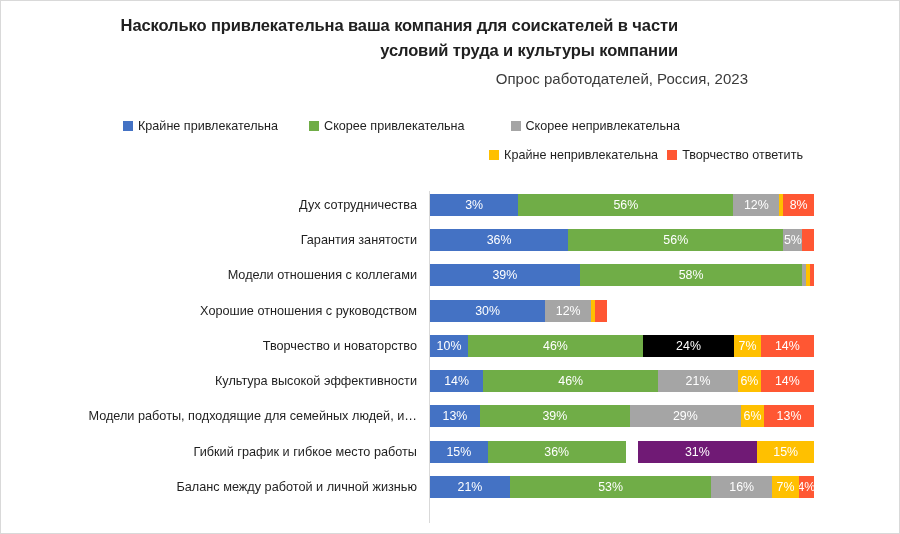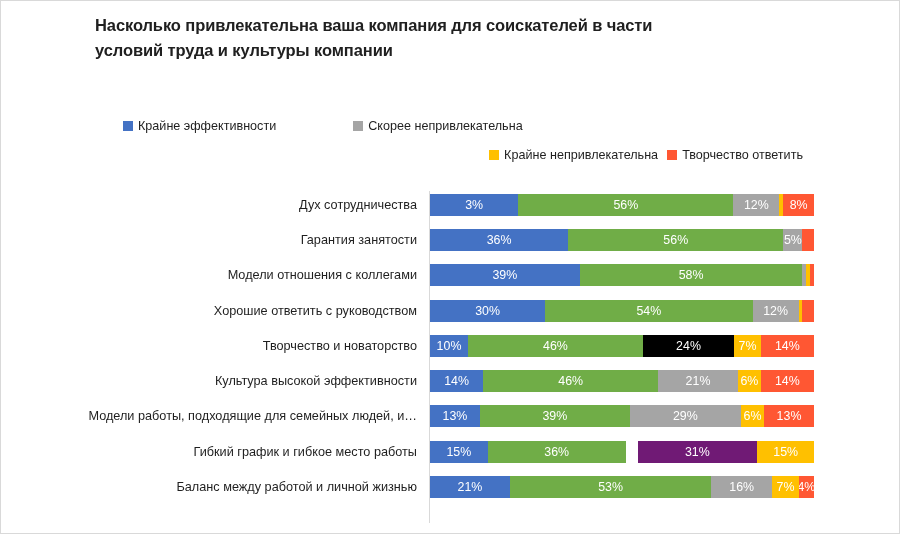--- a/index.html
+++ b/index.html
@@ -17,22 +17,21 @@
     width: 900px; height: 534px;
     background: #ffffff;
     border: 1px solid #d9d9d9;
   }
 
   
   #title-block {
     position: absolute;
     left: 0; top: 12px;
     width: 747px;
-    text-align: left;
-    margin-left: 24px;
+    text-align: right;
   }
   #chart-title {
     font-size: 16.5px;
     font-weight: bold;
     color: #202020;
     line-height: 25px;
     letter-spacing: -0.1px;
     padding: 0 70px;
   }
   #chart-subtitle {
@@ -138,29 +137,34 @@
   }
   .seg.hide-label { font-size: 0; }
 </style>
 </head>
 <body>
 
 <div id="chart-frame">
 
   <div id="title-block">
     <div id="chart-title">Насколько привлекательна ваша компания для соискателей в части условий труда и культуры компании</div>
+    <div id="chart-subtitle">Опрос работодателей, Россия, 2023</div>
   </div>
 
   <div id="legend">
     <div class="legend-row row1">
       <span class="legend-item">
         <span class="legend-swatch" style="background:#4472C4"></span>
-        <span class="legend-label">Крайне эффективности</span>
+        <span class="legend-label">Крайне привлекательна</span>
       </span>
       <span class="lg-gap-a"></span>
+      <span class="legend-item">
+        <span class="legend-swatch" style="background:#70AD47"></span>
+        <span class="legend-label">Скорее привлекательна</span>
+      </span>
       <span class="lg-gap-b"></span>
       <span class="legend-item">
         <span class="legend-swatch" style="background:#A5A5A5"></span>
         <span class="legend-label">Скорее непривлекательна</span>
       </span>
     </div>
     <div class="legend-row row2">
       <span class="legend-item">
         <span class="legend-swatch" style="background:#FFC000"></span>
         <span class="legend-label">Крайне непривлекательна</span>
@@ -205,25 +209,24 @@
             <div class="bar">
               <div class="seg" style="background: rgb(68, 114, 196); flex: 0 0 39%;">39%</div>
               <div class="seg" style="background: rgb(112, 173, 71); flex: 0 0 58%;">58%</div>
               <div class="seg hide-label" style="background: rgb(165, 165, 165); flex: 0 0 1%;"></div>
               <div class="seg hide-label" style="background: rgb(255, 192, 0); flex: 0 0 1%;"></div>
               <div class="seg hide-label" style="background: rgb(255, 87, 51); flex: 0 0 1%;"></div>
             </div>
           </div>
         </div>
         <div class="cat-row">
-          <div class="cat-label">Хорошие ответить с руководством</div>
+          <div class="cat-label">Хорошие отношения с руководством</div>
           <div class="bar-track">
             <div class="bar">
               <div class="seg" style="background: rgb(68, 114, 196); flex: 0 0 30%;">30%</div>
-              <div class="seg" style="background: rgb(112, 173, 71); flex: 0 0 54%;">54%</div>
               <div class="seg" style="background: rgb(165, 165, 165); flex: 0 0 12%;">12%</div>
               <div class="seg hide-label" style="background: rgb(255, 192, 0); flex: 0 0 1%;"></div>
               <div class="seg hide-label" style="background: rgb(255, 87, 51); flex: 0 0 3%;"></div>
             </div>
           </div>
         </div>
         <div class="cat-row">
           <div class="cat-label">Творчество и новаторство</div>
           <div class="bar-track">
             <div class="bar">

